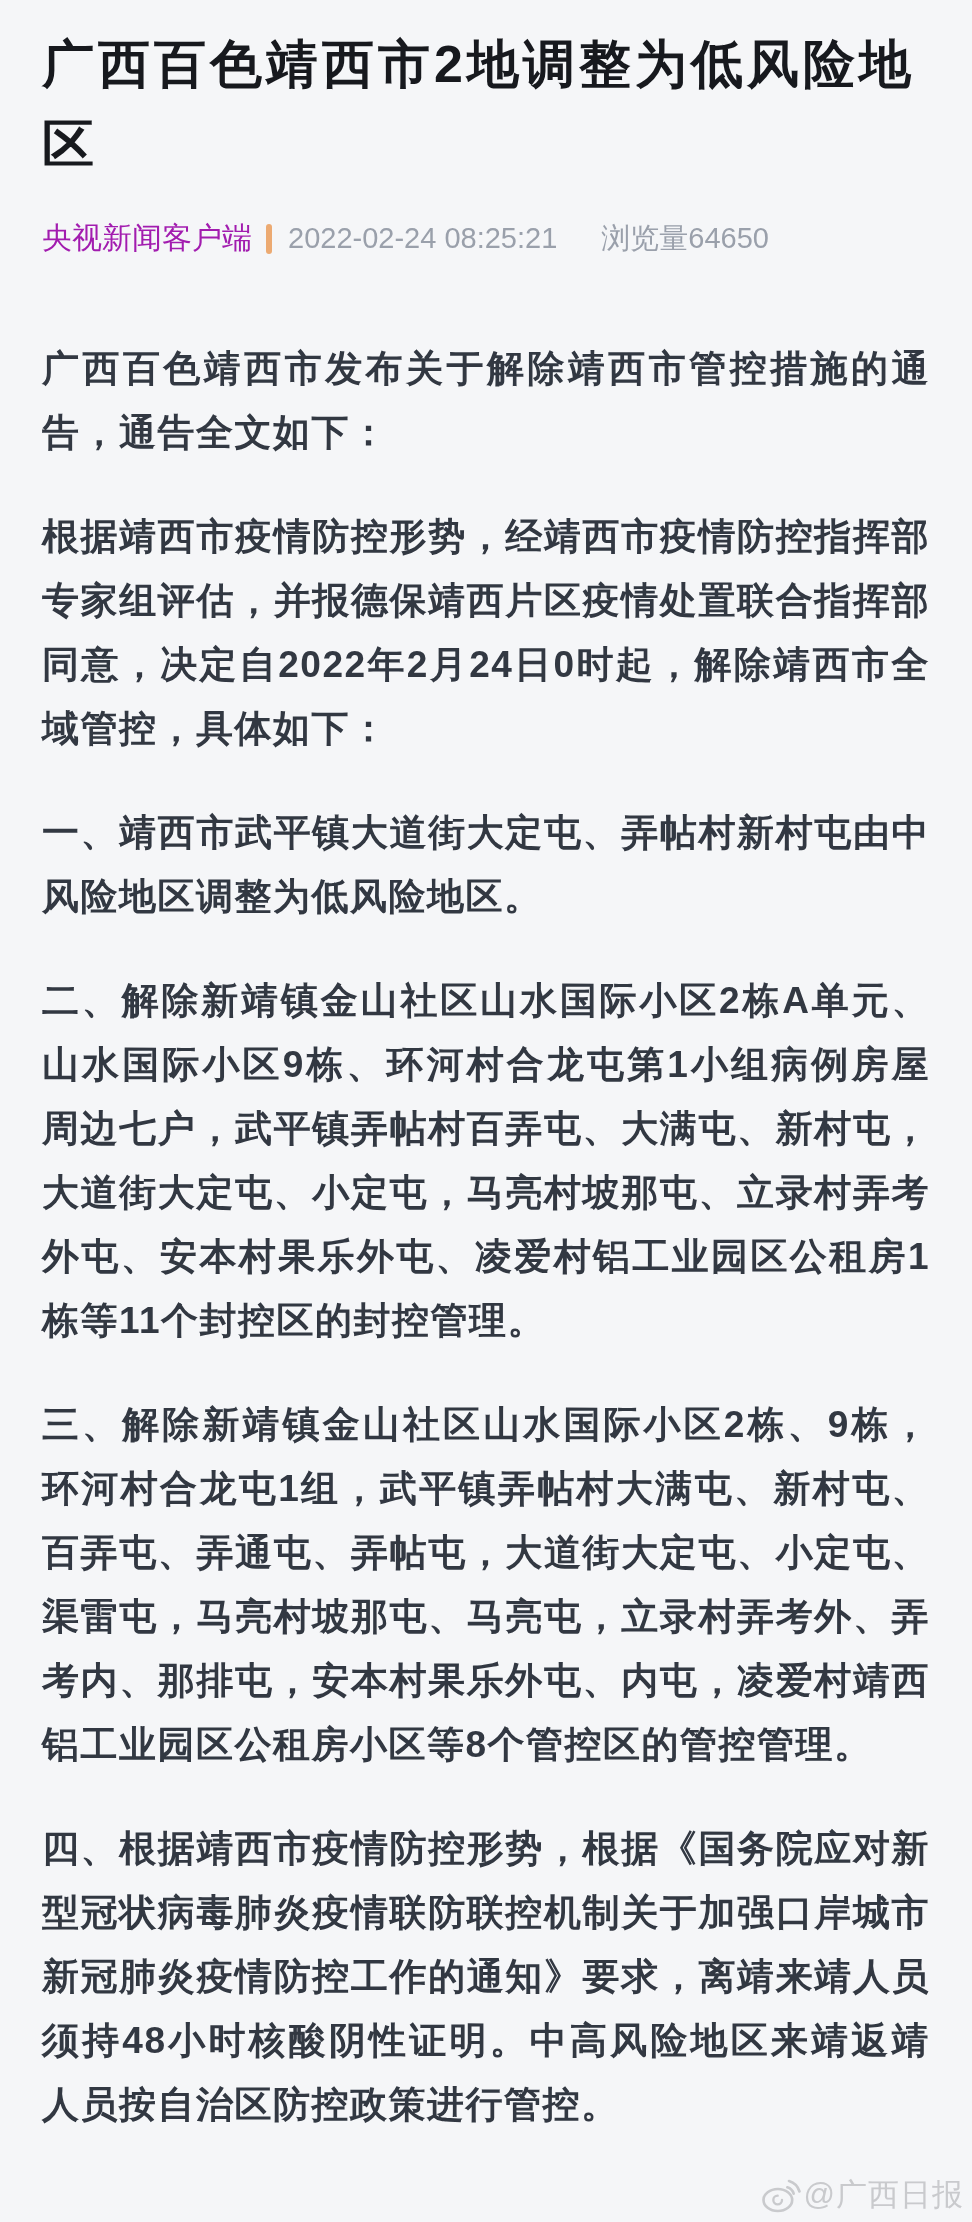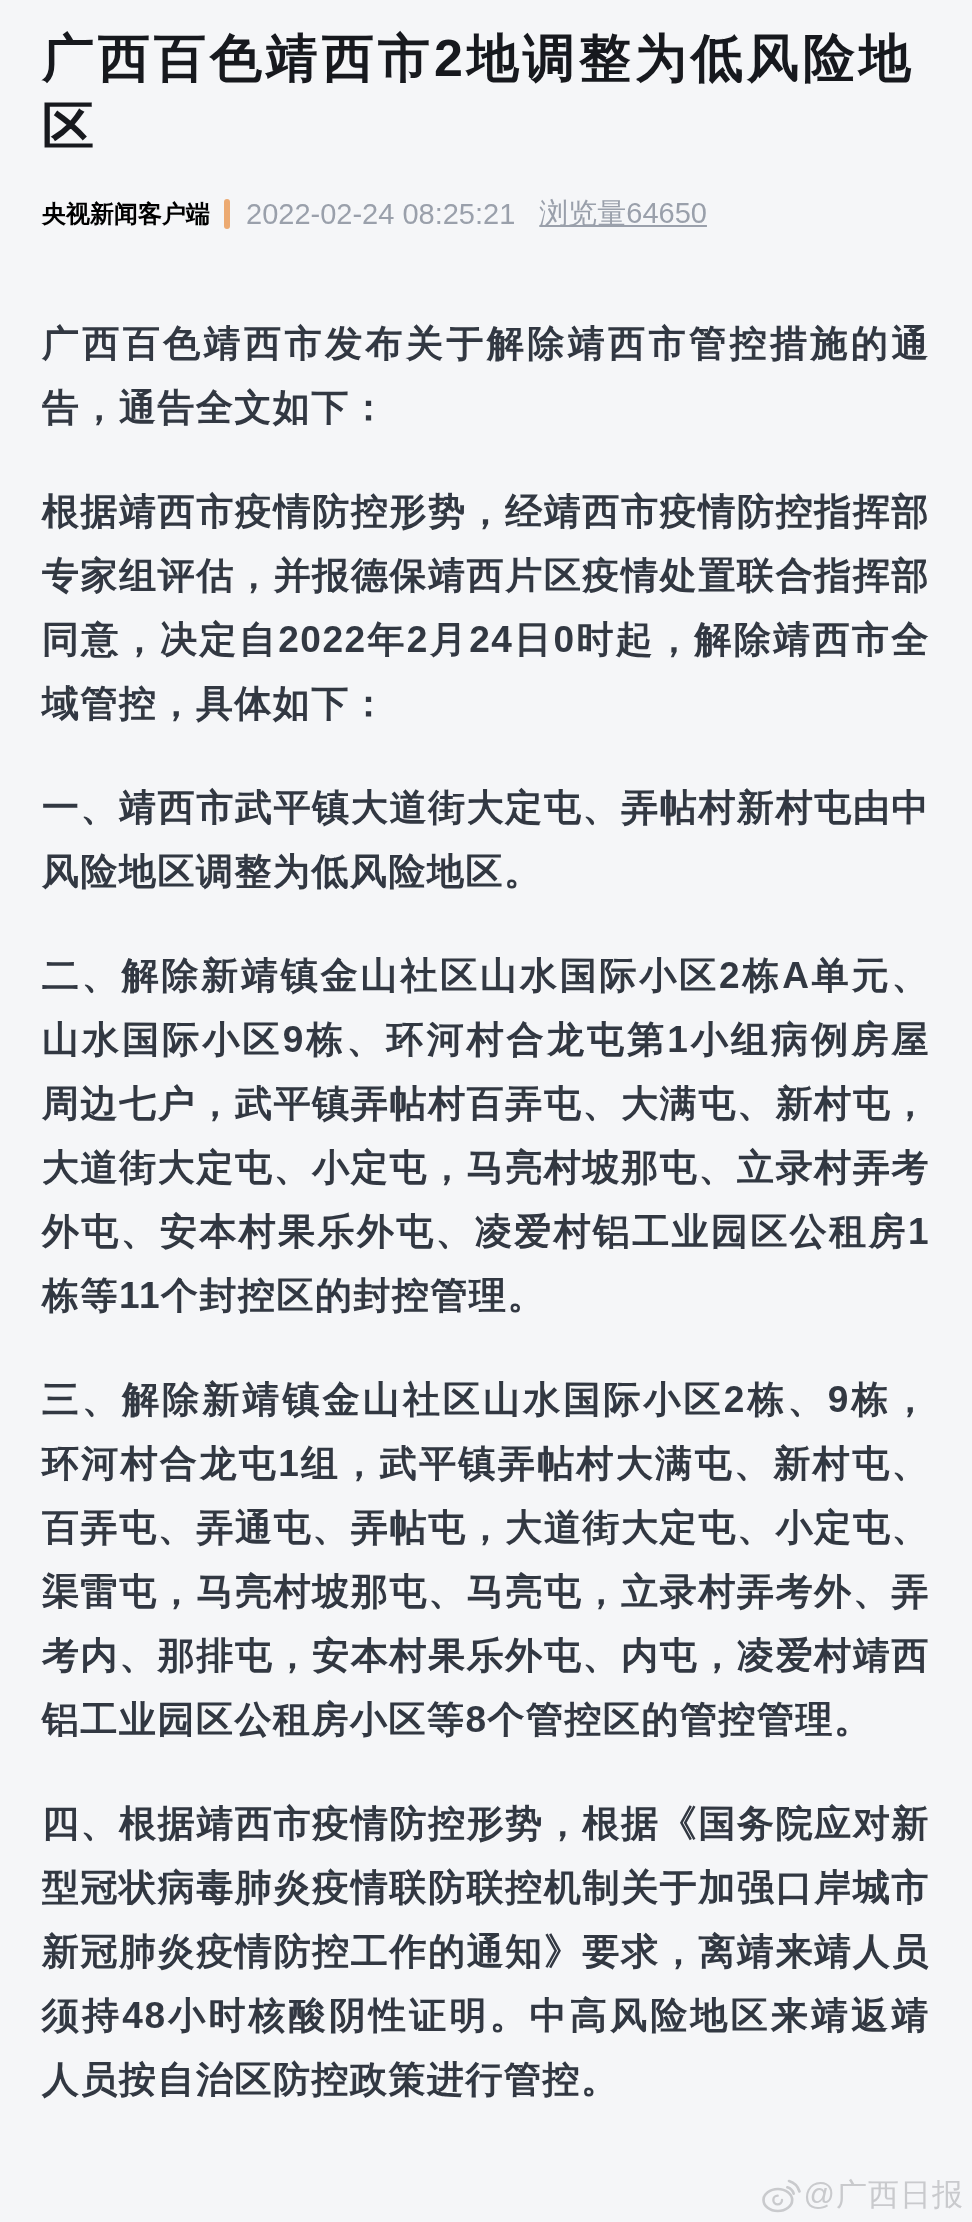--- a/index.html
+++ b/index.html
@@ -14,50 +14,50 @@
   .page {
     box-sizing: border-box;
     width: 972px;
     height: 2222px;
     padding: 24px 42px 0 42px;
     position: relative;
   }
   .article-title {
     margin: 0 16px 34px 0;
     font-size: 52px;
-    line-height: 68px;
+    line-height: 80px;
     letter-spacing: 3px;
     font-weight: 700;
     color: #17191e;
     text-align: justify;
   }
   .meta-row {
     display: flex;
     align-items: center;
     margin: 0 0 78px 0;
     font-size: 29px;
     color: #9aa0ab;
     white-space: nowrap;
   }
   .source-link {
-    color: #000000;
-    font-weight: 700;
-    font-size: 24px;
+    color: #a21caf;
+    font-weight: 400;
+    font-size: 30px;
     text-decoration: none;
     cursor: pointer;
   }
   .meta-sep {
     display: inline-block;
     width: 6px;
     height: 30px;
     border-radius: 3px;
     background: #ecaa72;
     margin: 0 16px 0 14px;
   }
-  .meta-views { margin-left: 24px; text-decoration: underline; }
+  .meta-views { margin-left: 44px; }
   .article-body p.para {
     margin: 0 0 40px 0;
     font-size: 37px;
     line-height: 64px;
     letter-spacing: 1.5px;
     color: #323842;
     text-align: justify;
     text-justify: inter-character;
     font-weight: bold;
   }

